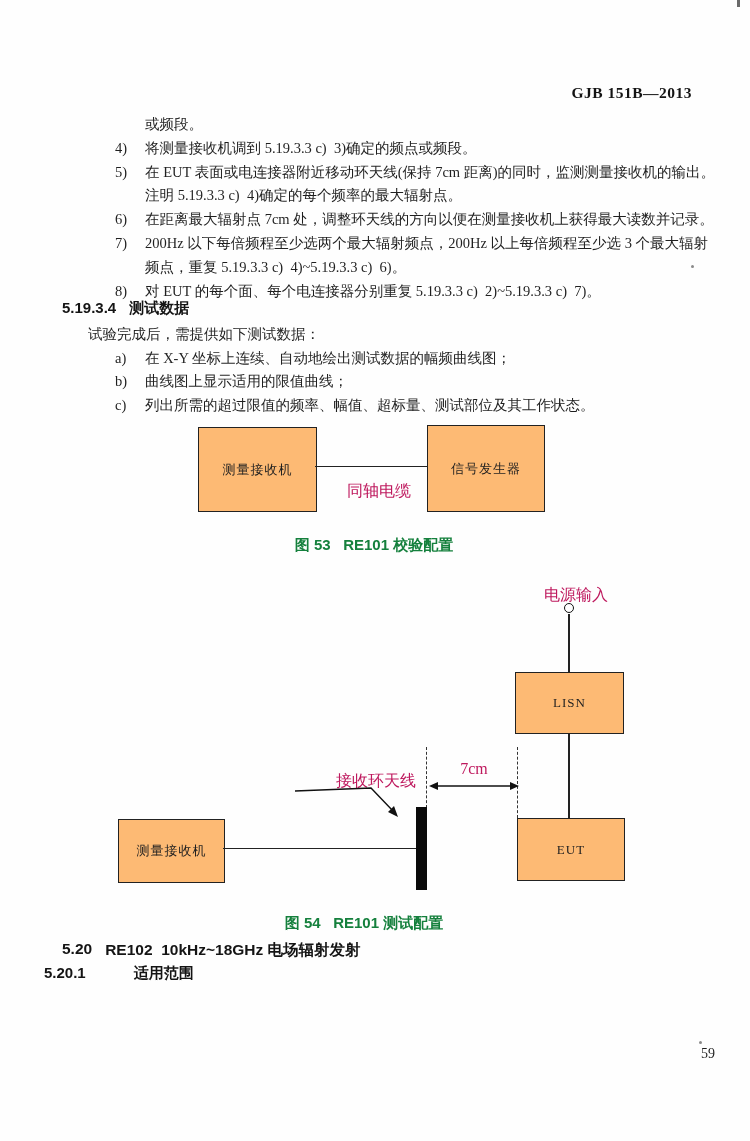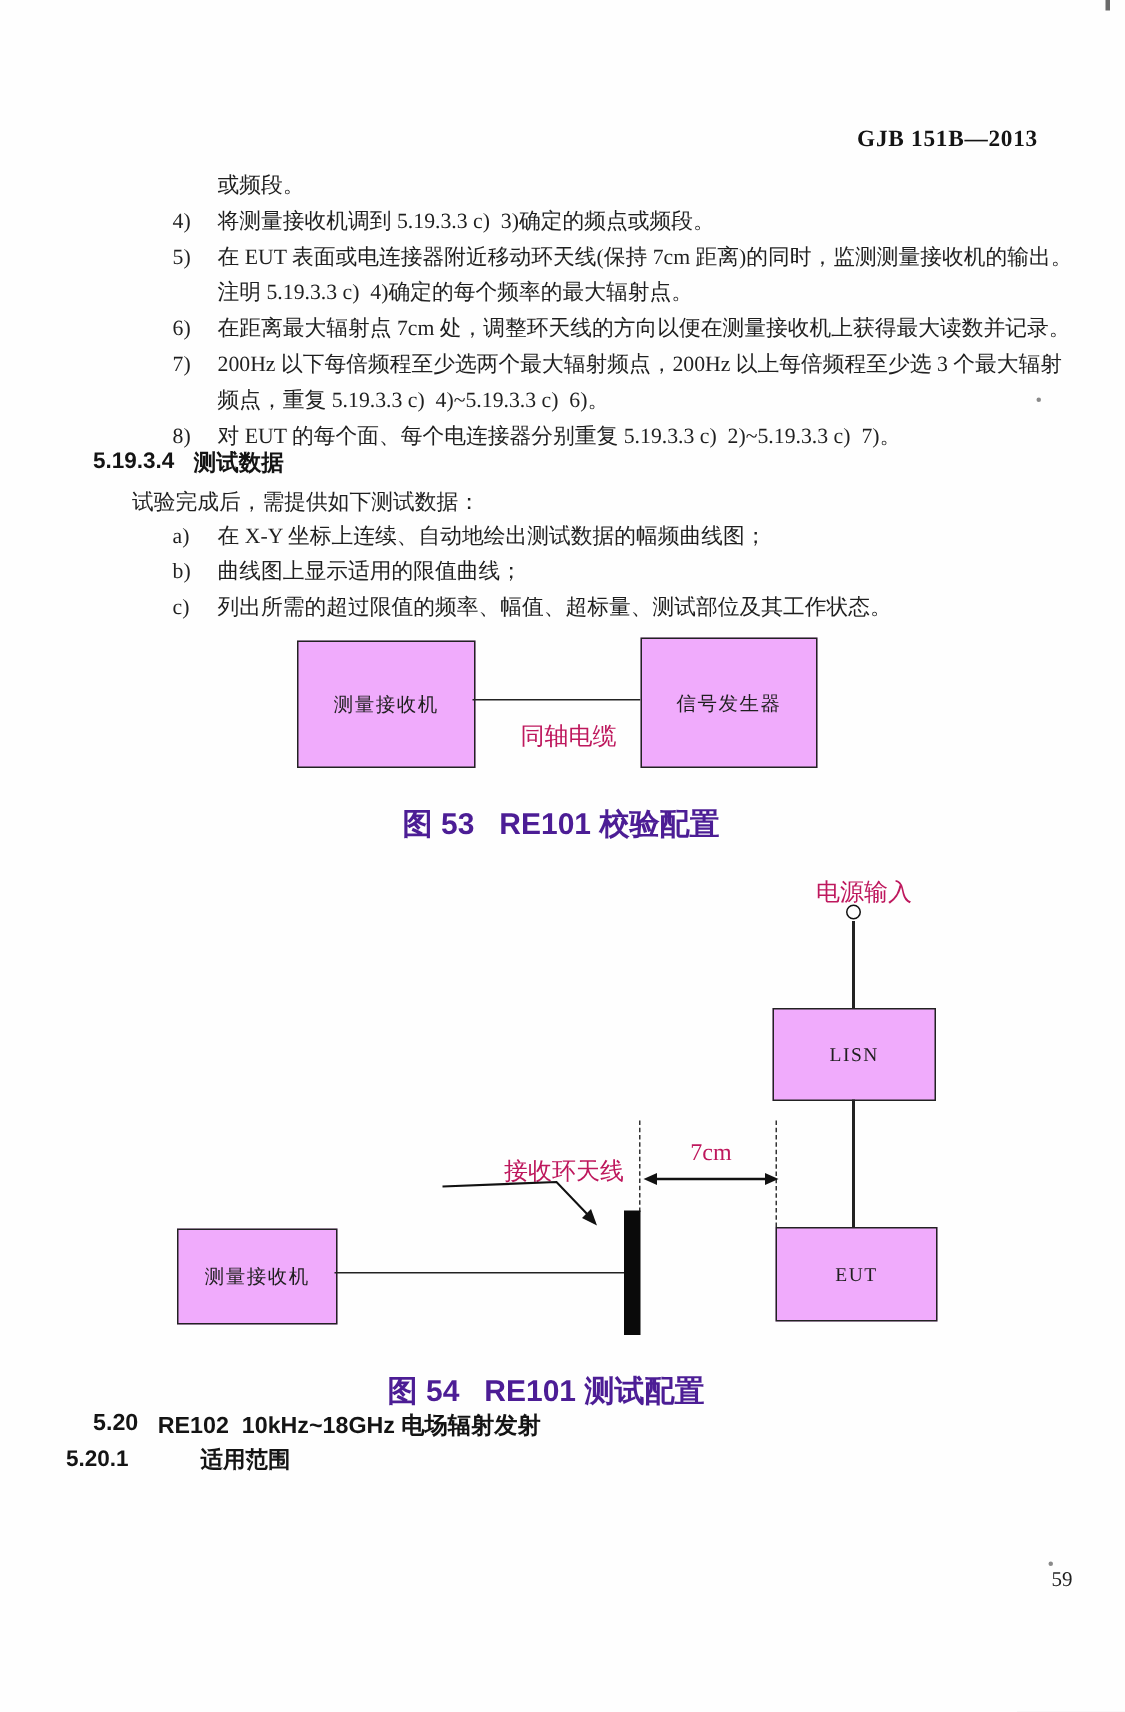--- a/index.html
+++ b/index.html
@@ -28,28 +28,28 @@
     display:flex;gap:13px;white-space:pre;
   }
   .doc-number{
     font-family:"Liberation Serif","DejaVu Serif",serif;
     font-weight:bold;font-size:15.5px;letter-spacing:.5px;color:#141414;
   }
   .fig-box{
     border:1.6px solid #222;
     display:flex;align-items:center;justify-content:center;
     font-size:13px;letter-spacing:1px;color:#1f1f1f;
-    background:#f0abfc;white-space:pre;
+    background:#fdba74;white-space:pre;
   }
   .hline{border-top:1.6px solid #222;height:0;}
   .vline{background:#222;width:1.6px;}
   .vdash{border-left:1.6px dashed #333;width:0;}
   .fig-caption{
     font-family:"Liberation Sans","DejaVu Sans",sans-serif;
-    font-weight:bold;font-size:20px;color:#4c1d95;
+    font-weight:bold;font-size:15px;color:#15803d;
     transform:translateX(-50%);white-space:pre;
   }
   .small-label{font-size:16px;color:#be185d;white-space:pre;}
   .para{font-size:14.6px;line-height:22.6px;color:#1f1f1f;}
   .para .ln{white-space:pre;}
   .page-num{font-size:14px;color:#1f1f1f;}
   .speck{background:#8a8a8a;border-radius:50%;}
 </style>
 </head>
 <body>

